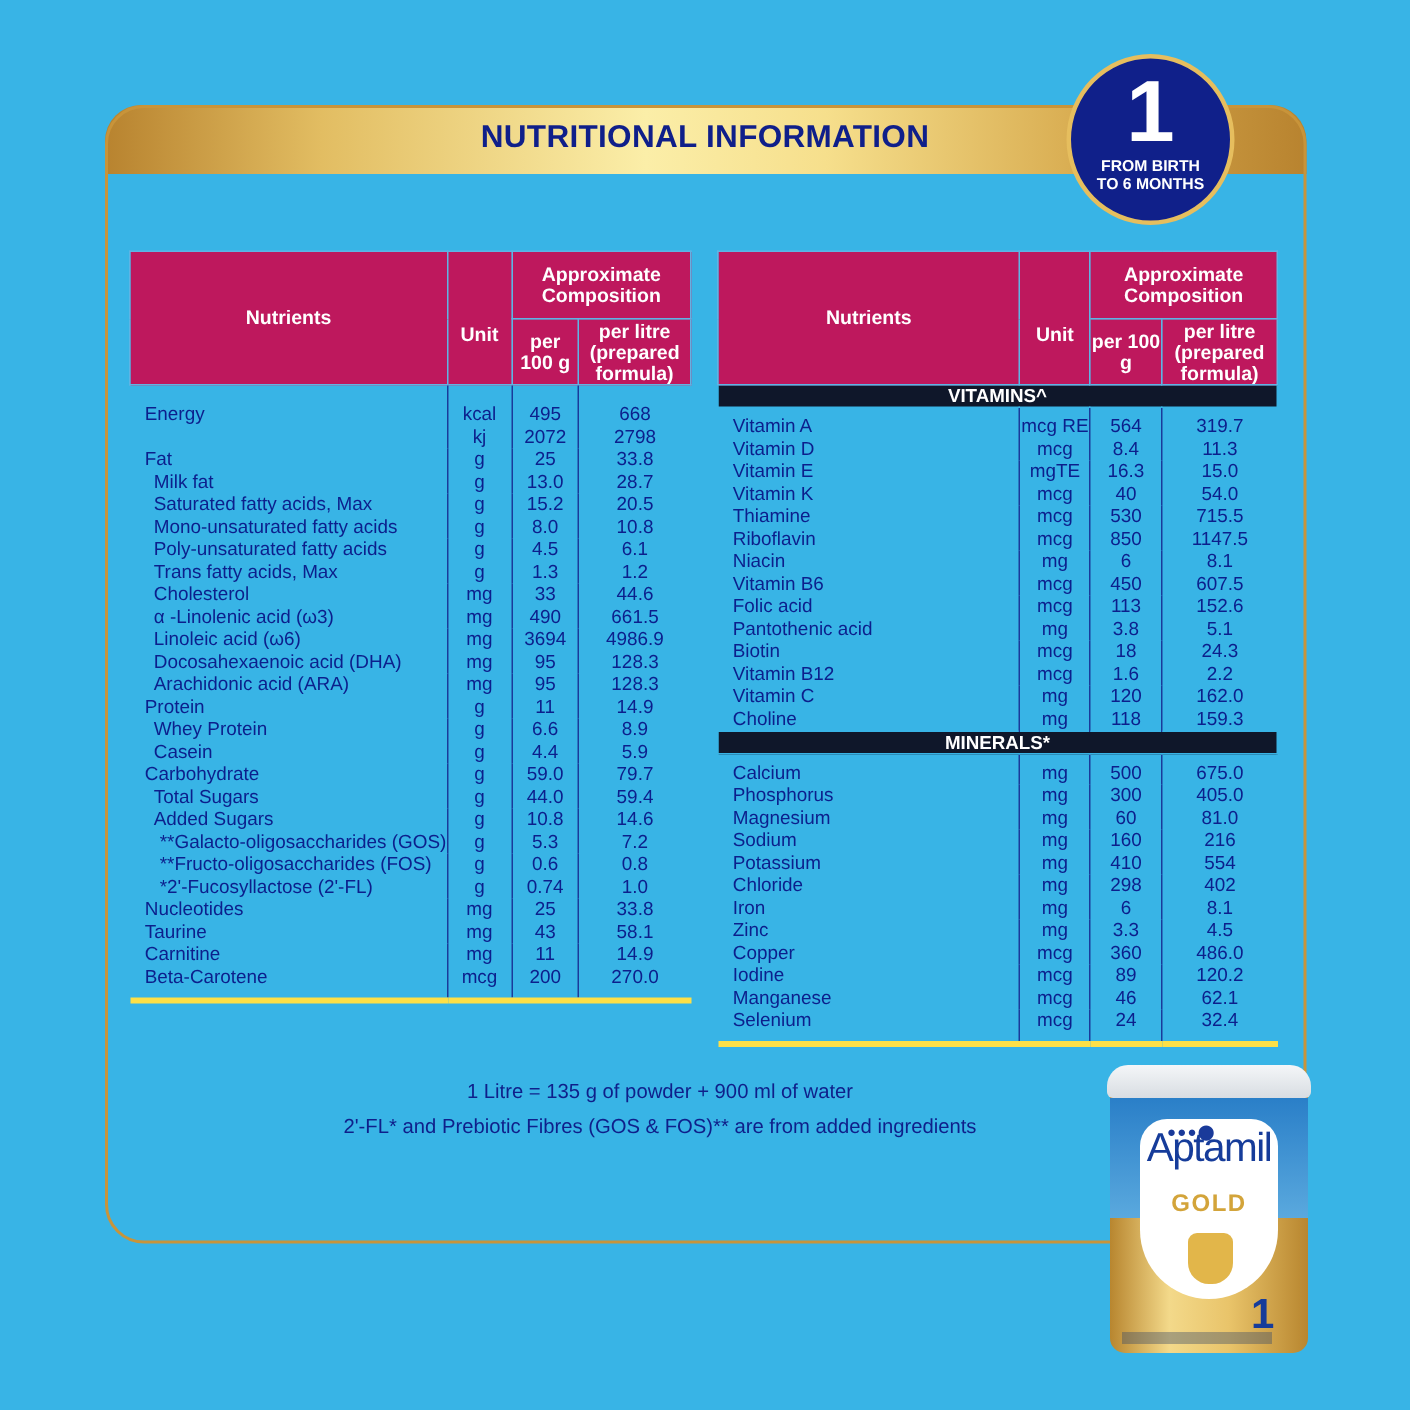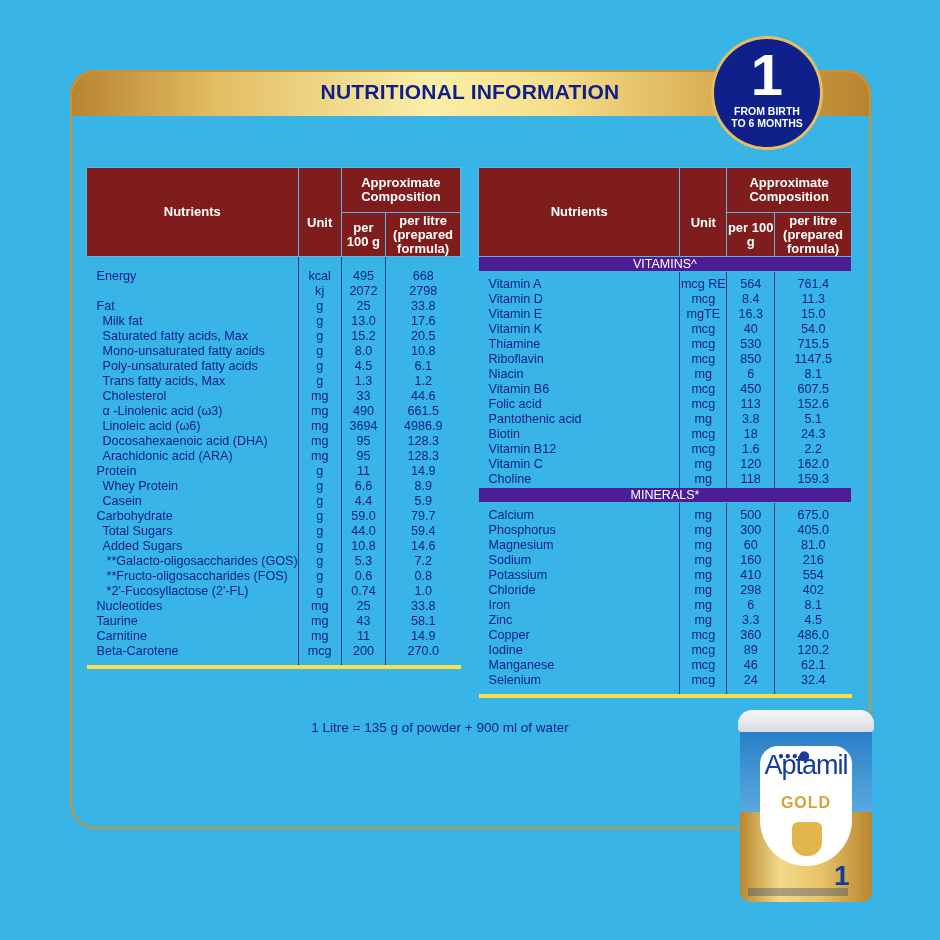--- a/index.html
+++ b/index.html
@@ -32,33 +32,33 @@
   .badge .sub { font-size: 10.5px; line-height: 12px; font-weight: 700; }
   .badge .sub b { font-weight: 900; }
 
   table.nut {
     position: absolute; top: 167px; border-collapse: collapse;
     font-size: 12.6px; line-height: 15px; color: #0c1f8c;
   }
   table.left { left: 86px; width: 375px; }
   table.right { left: 478px; width: 374px; }
   table.nut th {
-    background: #7f1d1d; color: #fff; font-weight: 700; font-size: 13px;
+    background: #be185d; color: #fff; font-weight: 700; font-size: 13px;
     border: 1px solid #5fb4e4; text-align: center; line-height: 14px;
   }
   table.nut td { padding: 0; }
   table.nut td.name { text-align: left; padding-left: 10px; white-space: nowrap; }
   table.nut td.name.sub1 { padding-left: 16px; }
   table.nut td.name.sub2 { padding-left: 20px; }
   table.nut td.c { text-align: center; border-left: 1px solid #1a3a9a; }
   table.nut tr.last td { border-bottom: 4px solid #fde047; padding-bottom: 6px; }
   table.nut tr.first td { padding-top: 12px; }
   table.right tr.first td { padding-top: 5px; }
   table.nut tr.section td {
-    background: #4c1d95; color: #fff; font-weight: 400; text-align: center;
+    background: #0f172a; color: #fff; font-weight: 700; text-align: center;
     font-size: 12.5px; line-height: 14px; padding: 0; border: 1px solid #38b4e6;
   }
   .foot {
     position: absolute; left: 120px; top: 716px; width: 640px; text-align: center;
     font-weight: 400; font-size: 13.5px; line-height: 23px; color: #0f1f8a;
   }
   
   .can {
     position: absolute; left: 738px; top: 710px; width: 136px; height: 196px;
   }
@@ -148,21 +148,21 @@
       <tr>
         <td class="name">Fat</td>
         <td class="c">g</td>
         <td class="c">25</td>
         <td class="c">33.8</td>
       </tr>
       <tr>
         <td class="name sub1">Milk fat</td>
         <td class="c">g</td>
         <td class="c">13.0</td>
-        <td class="c">17.6</td>
+        <td class="c">28.7</td>
       </tr>
       <tr>
         <td class="name sub1">Saturated fatty acids, Max</td>
         <td class="c">g</td>
         <td class="c">15.2</td>
         <td class="c">20.5</td>
       </tr>
       <tr>
         <td class="name sub1">Mono-unsaturated fatty acids</td>
         <td class="c">g</td>
@@ -311,21 +311,21 @@
     </tr>
   </thead>
   <tbody id="right-body">
       <tr class="section">
         <td colspan="4">VITAMINS^</td>
       </tr>
       <tr class="first">
         <td class="name">Vitamin A</td>
         <td class="c">mcg RE</td>
         <td class="c">564</td>
-        <td class="c">761.4</td>
+        <td class="c">319.7</td>
       </tr>
       <tr>
         <td class="name">Vitamin D</td>
         <td class="c">mcg</td>
         <td class="c">8.4</td>
         <td class="c">11.3</td>
       </tr>
       <tr>
         <td class="name">Vitamin E</td>
         <td class="c">mgTE</td>
@@ -471,20 +471,21 @@
         <td class="name">Selenium</td>
         <td class="c">mcg</td>
         <td class="c">24</td>
         <td class="c">32.4</td>
       </tr>
     </tbody>
 </table>
 
 <div class="foot">
   <div>1 Litre = 135 g of powder + 900 ml of water</div>
+  <div>2'-FL* and Prebiotic Fibres (GOS &amp; FOS)** are from added ingredients</div>
 </div>
 
 <div class="can">
   <div class="body"></div>
   <div class="blueband"></div>
   <div class="lid"></div>
   <div class="shield"></div>
   <div class="dots">● ● ● ⬤</div>
   <div class="brand">Aptamil</div>
   <div class="gold">GOLD</div>

